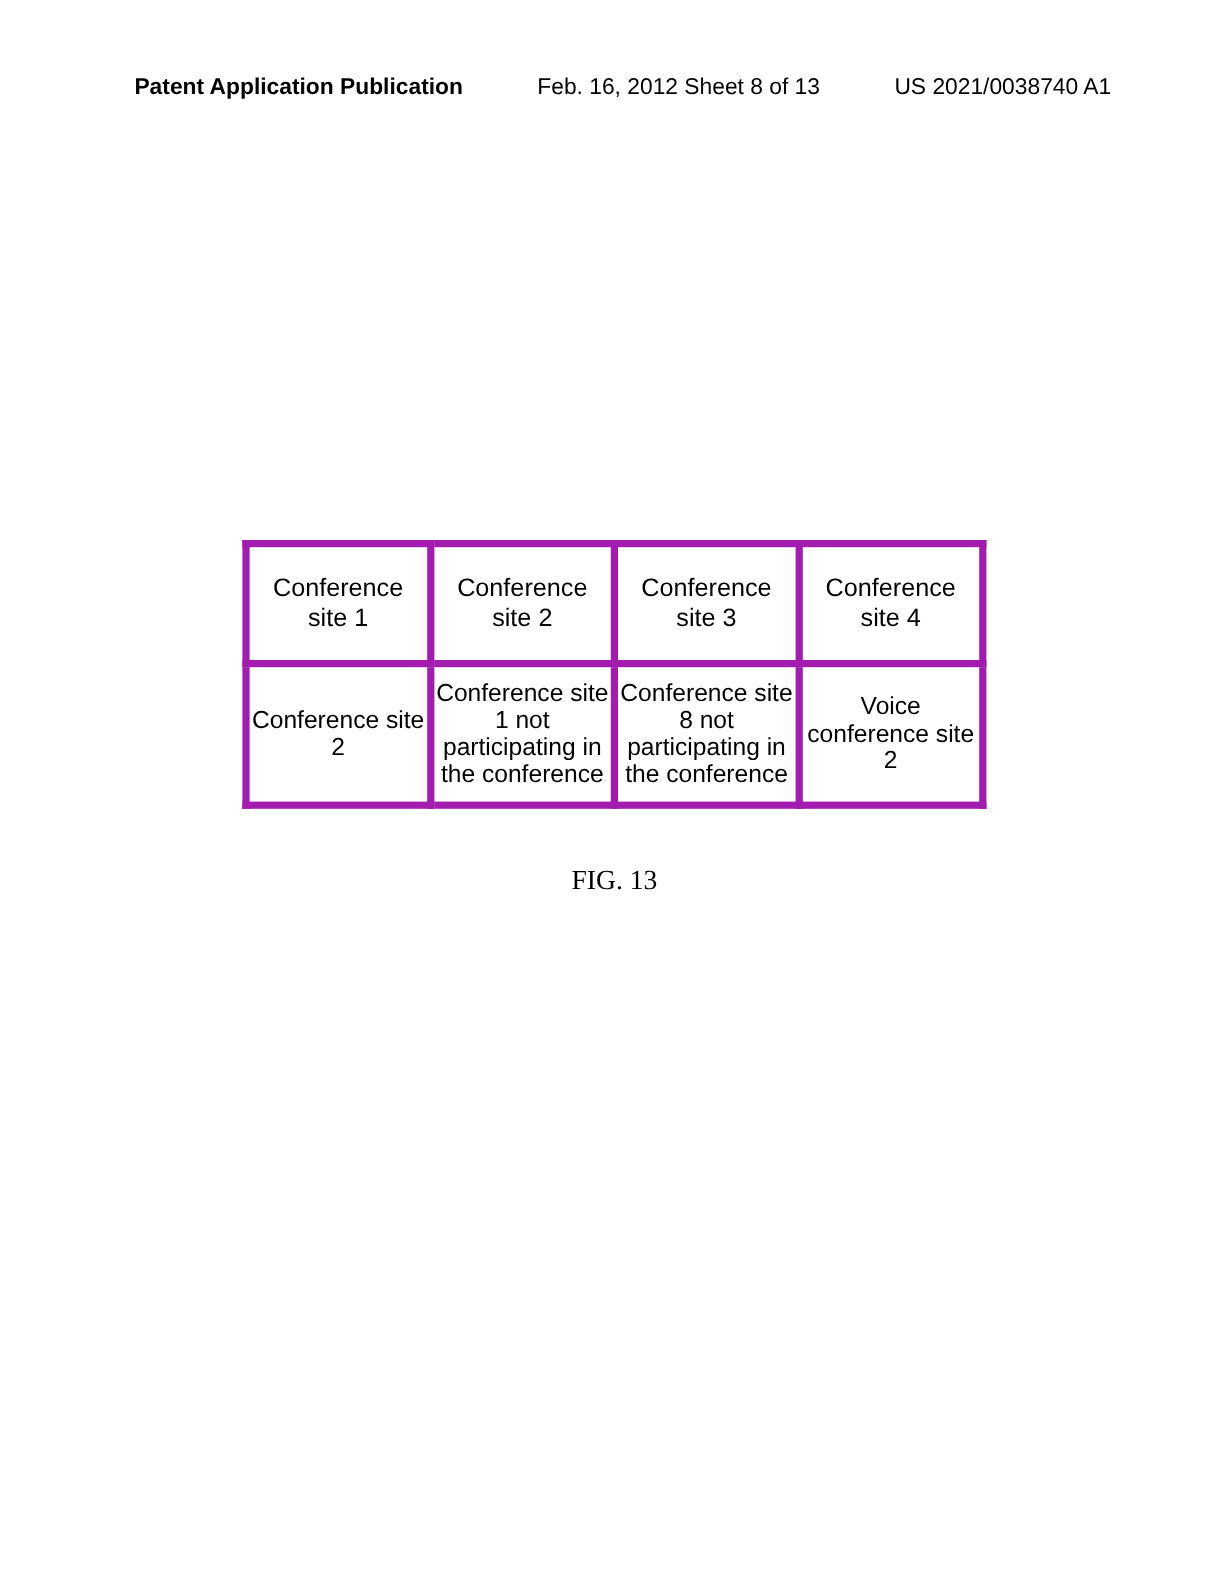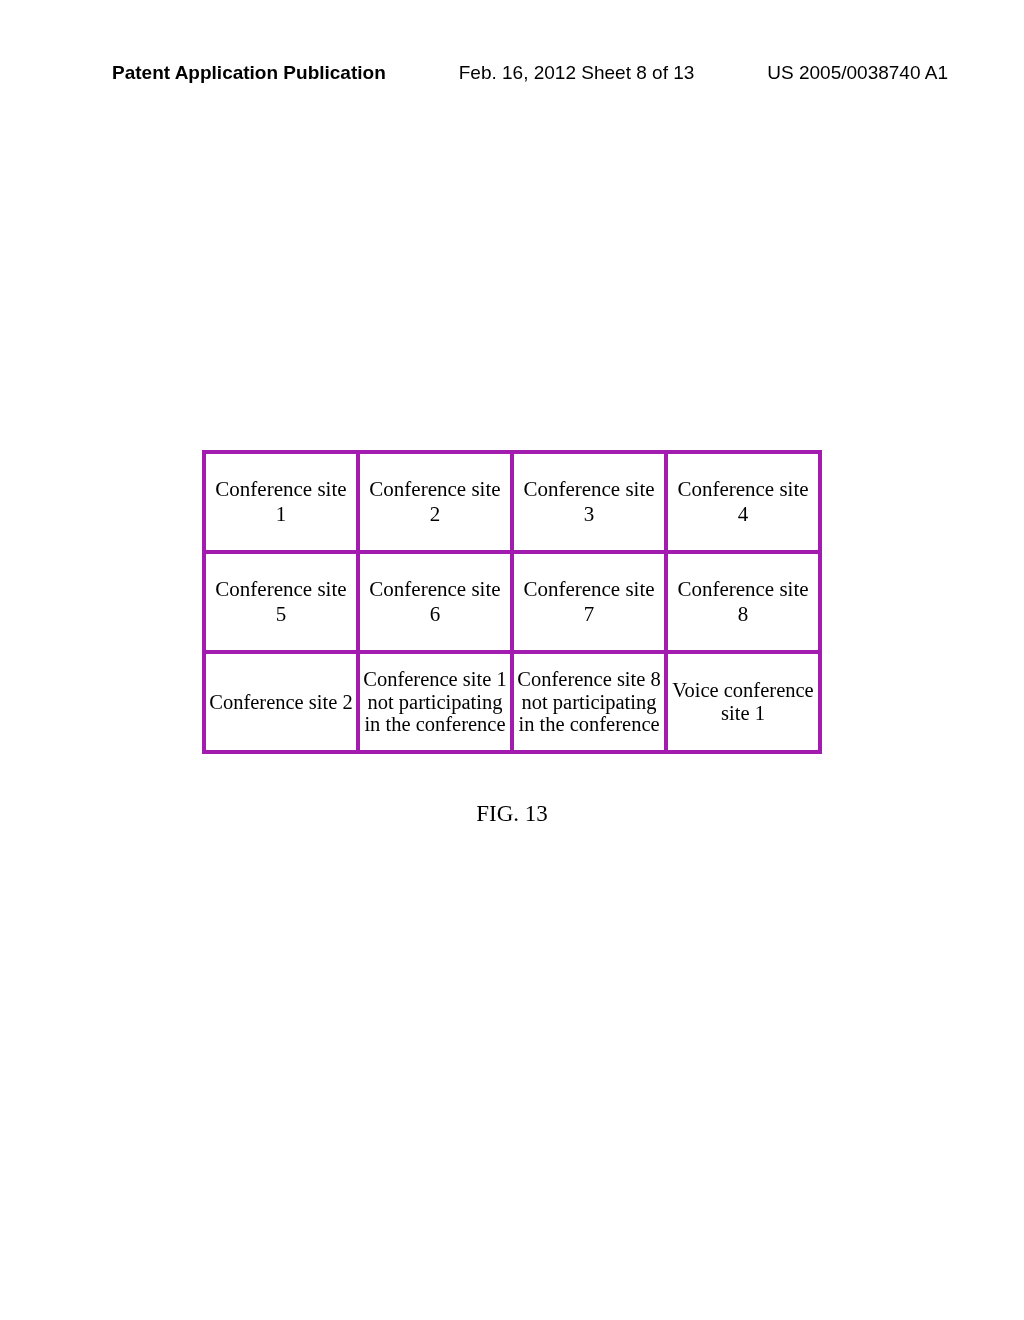--- a/index.html
+++ b/index.html
@@ -12,21 +12,21 @@
       height: 1320px;
       background: #ffffff;
       font-family: Arial, Helvetica, sans-serif;
       color: #000000;
       position: relative;
     }
     .page-header {
       display: flex;
       justify-content: space-between;
       align-items: baseline;
-      padding: 62px 76px 0 112px;
+      padding: 62px 98px 0 112px;
       font-size: 19px;
     }
     .header-left {
       font-weight: bold;
     }
     .header-center {
       font-weight: normal;
       text-align: right;
     }
     .header-right {
@@ -39,67 +39,60 @@
       width: 100%;
       display: flex;
       flex-direction: column;
       align-items: center;
     }
     .grid-table {
       border-collapse: collapse;
       width: 620px;
     }
     .grid-table td {
-      border: 4px solid #a21caf;
+      border: 6px solid #a21caf;
       text-align: center;
       vertical-align: middle;
       font-size: 21px;
       line-height: 1.2;
       padding: 4px 2px;
       width: 155px;
       height: 100px;
-      font-family: Liberation Serif, serif;
     }
     .grid-table tr.tight td {
       padding: 11px 1px;
       font-size: 20.5px;
       line-height: 1.1;
     }
     .figure-caption {
       margin-top: 47px;
       font-family: "Times New Roman", Times, serif;
       font-size: 23px;
     }
   </style>
 </head>
 <body>
 
 <div class="page-header">
   <span class="header-left">Patent Application Publication</span>
   <span class="header-center">Feb. 16, 2012  Sheet 8 of 13</span>
-  <span class="header-right">US 2005/0038740 A1</span>
+  <span class="header-right">US 2021/0038740 A1</span>
 </div>
 
 <div class="figure-area">
   <table class="grid-table">
     <tbody>
         <tr>
       <td>Conference site 1</td>
       <td>Conference site 2</td>
       <td>Conference site 3</td>
       <td>Conference site 4</td>
     </tr>
-    <tr>
-      <td>Conference site 5</td>
-      <td>Conference site 6</td>
-      <td>Conference site 7</td>
-      <td>Conference site 8</td>
-    </tr>
     <tr class="tight">
       <td>Conference site 2</td>
       <td>Conference site 1 not participating in the conference</td>
       <td>Conference site 8 not participating in the conference</td>
-      <td>Voice conference site 1</td>
+      <td>Voice conference site 2</td>
     </tr>
   </tbody>
     </table>
   <div class="figure-caption">FIG. 13</div>
 </div>
 
 </body></html>

